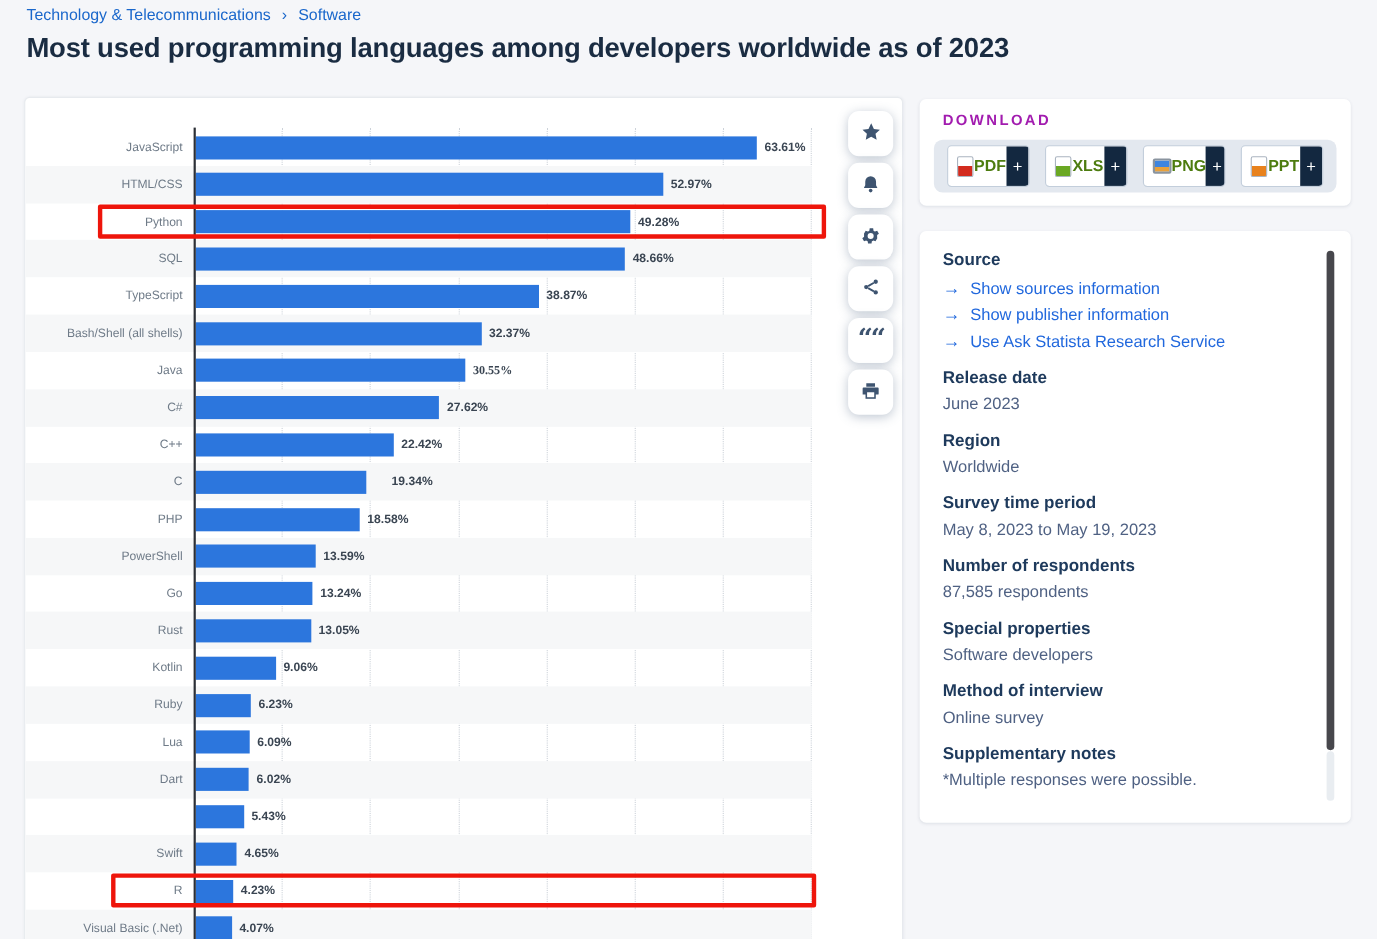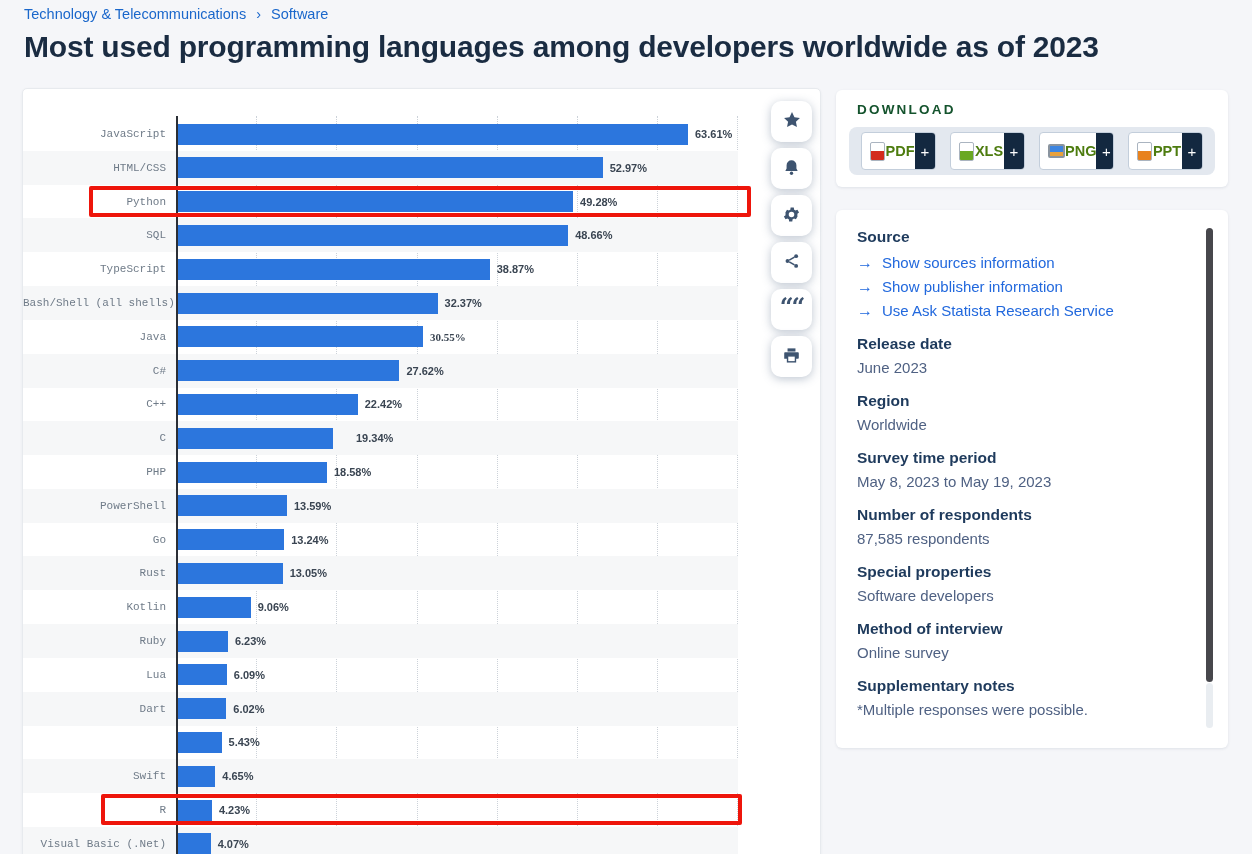--- a/index.html
+++ b/index.html
@@ -3,48 +3,48 @@
 <meta charset="utf-8">
 <style>
   * { margin:0; padding:0; box-sizing:border-box; }
   html,body { width:1252px; height:854px; overflow:hidden;
     font-family:"Liberation Sans", sans-serif; background:#f5f6f9; position:relative; }
 
   
   .breadcrumb { position:absolute; left:24px; top:6px; font-size:14.5px; color:#1a67cb; }
   .breadcrumb a { color:#1a67cb; text-decoration:none; cursor:pointer; }
   .breadcrumb .sep { margin:0 6px; color:#1a67cb; }
-  .page-title { position:absolute; left:24px; top:30px; font-size:30px; font-weight:700; color:#1a2c42; letter-spacing:-0.2px; }
+  .page-title { position:absolute; left:24px; top:30px; font-size:25px; font-weight:700; color:#1a2c42; letter-spacing:-0.2px; }
 
   
   .chart-card { position:absolute; left:22px; top:88px; width:799px; height:800px;
     background:#fff; border:1px solid #e7eaee; border-radius:5px; box-shadow:0 1px 3px rgba(30,50,80,.06); }
   .plot { position:absolute; left:0; top:0; width:100%; height:100%; overflow:hidden; border-radius:5px; }
   .gridline { position:absolute; top:27px; height:760px; width:0; border-left:1px dotted #ccd2d9; }
   .axis-line { position:absolute; left:153px; top:27px; width:2px; height:760px; background:#2b2f36; }
   .crow { position:absolute; left:0; width:715px; height:34px; }
   .crow.alt { background:#f6f7f8; }
   .cat { position:absolute; left:0; top:0; width:143px; height:100%; text-align:right;
-    font-size:11px; color:#6f7b88; line-height:34px; white-space:nowrap;font-family:Liberation Mono, monospace; }
+    font-size:11px; color:#6f7b88; line-height:34px; white-space:nowrap; }
   .bar { position:absolute; left:155px; height:21px; top:6.5px; background:#2c76dd; }
   .val { position:absolute; top:0; font-size:11px; font-weight:700; color:#3a4552; line-height:34px; white-space:nowrap; }
   .annotation-box { position:absolute; border:4px solid #ee150b; border-radius:2px; background:transparent; }
 
   
   .side-toolbar { position:absolute; left:771px; top:101px; display:flex; flex-direction:column; gap:6px; }
   .tool-btn { width:41px; height:41px; background:#fff; border:none; border-radius:10px;
     box-shadow:0 2px 10px rgba(110,128,152,.45); display:flex; align-items:center; justify-content:center; cursor:pointer; }
   .tool-btn svg { fill:#3e5470; stroke:#3e5470; }
   .quote-glyph { font-family:"DejaVu Serif", serif; font-size:24px; font-weight:700; color:#3e5470; line-height:10px; height:16px; letter-spacing:-2px; }
 
   
   .download-card { position:absolute; left:836px; top:90px; width:392px; height:97px;
     background:#fff; border-radius:6px; box-shadow:0 1px 3px rgba(30,50,80,.10); }
   .download-title { position:absolute; left:21px; top:12px; font-size:13.5px; font-weight:700;
-    letter-spacing:2.2px; color:#14532d; }
+    letter-spacing:2.2px; color:#a21caf; }
   .download-tray { position:absolute; left:13px; top:37px; width:366px; height:48px;
     background:#e3e8ef; border-radius:8px; display:flex; align-items:center; justify-content:space-between; padding:0 12px; }
   .fmt-btn { height:38px; width:75px; background:#fff; border:1px solid #c3cedb; border-radius:4px;
     display:flex; align-items:center; cursor:pointer; overflow:hidden; padding:0; }
   .file-icon { width:15px; height:19px; margin-left:8px; border:1px solid #aab4c0; border-radius:2px;
     background:linear-gradient(to bottom, #fff 48%, var(--fc) 48%); flex:none; }
   .file-icon.png { height:14px; width:17px; border:2px solid #8a949f;
     background:linear-gradient(to bottom, #3d85e0 55%, #e8a13c 55%); }
   .fmt-label { flex:1; text-align:center; font-size:14.5px; font-weight:700; color:#4d7c0f; }
   .plus-badge { width:20px; align-self:stretch; background:#132840; color:#fff; font-size:15px;

